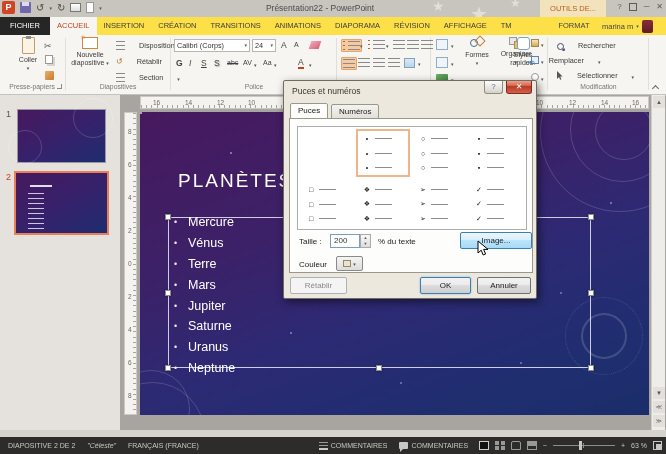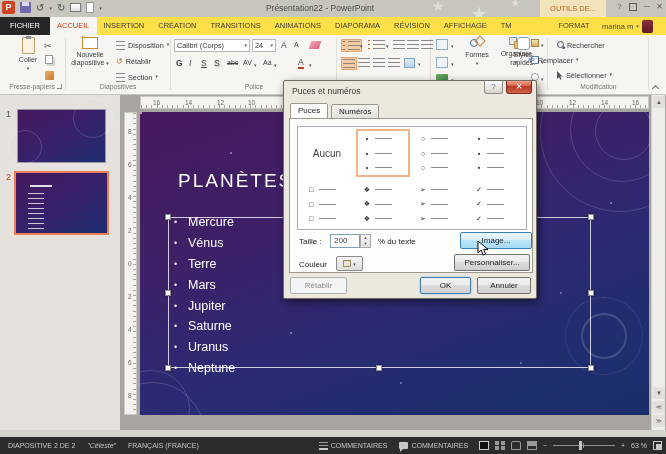--- a/index.html
+++ b/index.html
@@ -48,21 +48,21 @@
   .hl{background:#f6caa0;border:1px solid #e8a468}
   .dots:before{content:"";display:block;width:2px;height:9px;margin-right:1px;
      background:repeating-linear-gradient(to bottom,#c0631e 0 1px,transparent 1px 4px)}
   .shapeicon{width:15px;height:13px;position:relative;margin:0 auto 1px}
   .shapeicon .c1{position:absolute;left:0;top:2px;width:8px;height:8px;border:1px solid #3b6e9b;border-radius:50%}
   .shapeicon .c2{position:absolute;left:6px;top:0;width:8px;height:8px;border:1px solid #c77f3f;transform:rotate(45deg)}
   .arricon{width:14px;height:12px;position:relative;margin:0 auto 1px}
   .arricon .s1{position:absolute;left:0;top:0;width:8px;height:8px;border:1px solid #9a9a9a;background:#e8e8e8}
   .arricon .s2{position:absolute;left:5px;top:4px;width:8px;height:8px;background:#e5c06a;border:1px solid #b3904a}
   .qsicon{width:13px;height:13px;border:1px solid #7ea4c0;border-radius:3px;background:#fff;margin:0 auto 1px}
-  .editrow{position:absolute;display:flex;align-items:flex-start;gap:3px;font-size:7.3px;color:#3c3c3c}
+  .editrow{position:absolute;display:flex;align-items:flex-end;gap:14px;font-size:7.3px;color:#3c3c3c}
   .chev{width:5px;height:5px;border-left:1px solid #666;border-top:1px solid #666;transform:rotate(45deg)}
   
   .thumbs{position:absolute;left:0;top:95px;width:120px;height:335px;background:#e5e2de}
   .thumbnum{position:absolute;font-size:9px;color:#555}
   .thumb{position:absolute;border:1px solid #9a97a2;background:linear-gradient(150deg,#47195e,#35226c 55%,#1f2d70)}
   .thumb.sel{border:2px solid #ed7d57}
   .hruler{position:absolute;left:140px;top:96px;width:509px;height:13px;background:#f5f3ef;border:1px solid #ccc8c3;
      background-image:repeating-linear-gradient(90deg,#a8a49f 0 1px,transparent 1px 5.2px);
      background-size:100% 3px;background-position:0 100%;background-repeat:no-repeat}
   .vruler{position:absolute;left:124px;top:112px;width:13px;height:303px;background:#f5f3ef;border:1px solid #ccc8c3;
@@ -467,23 +467,20 @@
   </div>
 
   <div class="dialog">
     <div class="dtitle">Puces et numéros</div>
     <div class="dhelp">?</div>
     <div class="dclose">✕</div>
     <div class="dtab active" style="left:6px;top:22px">Puces</div>
     <div class="dtab" style="left:47px;top:23px">Numéros</div>
     <div class="dframe">
       <div class="gal">
-        <div class="gcell" style="left:2px;top:2px">
-          <span class="aucun">Aucun</span>
-        </div>
         <div class="gcell sel" style="left:58px;top:2px">
           <div class="gline">
               <span class="gg">•</span>
               <span class="gl"></span>
             </div>
           <div class="gline">
               <span class="gg">•</span>
               <span class="gl"></span>
             </div>
           <div class="gline">
@@ -579,21 +576,20 @@
       <span class="dlabel" style="left:9px;top:118px">Taille :</span>
       <div class="dinput">200</div>
       <div class="spin">▲<br>▼</div>
       <span class="dlabel" style="left:88px;top:118px">% du texte</span>
       <div class="b hover" style="left:170px;top:113px;width:72px">Image...</div>
       <span class="dlabel" style="left:9px;top:141px">Couleur</span>
       <div class="cbtn">
         <span class="bucket"></span>
         <span class="caret">▾</span>
       </div>
-      <div class="b" style="left:164px;top:135px;width:76px">Personnaliser...</div>
     </div>
     <div class="b disabled" style="left:6px;top:196px;width:57px">Rétablir</div>
     <div class="b default" style="left:136px;top:196px;width:51px">OK</div>
     <div class="b" style="left:193px;top:196px;width:54px">Annuler</div>
   </div>
 
   <svg class="cursor" style="left:477px;top:240px" width="12" height="17" viewBox="0 0 12 17">
     <path d="M1,1 L1,13 L4.2,10.2 L6.2,15 L8.6,14 L6.6,9.4 L11,9.4 Z" fill="#fff" stroke="#000" stroke-width="1"></path>
   </svg>
 

